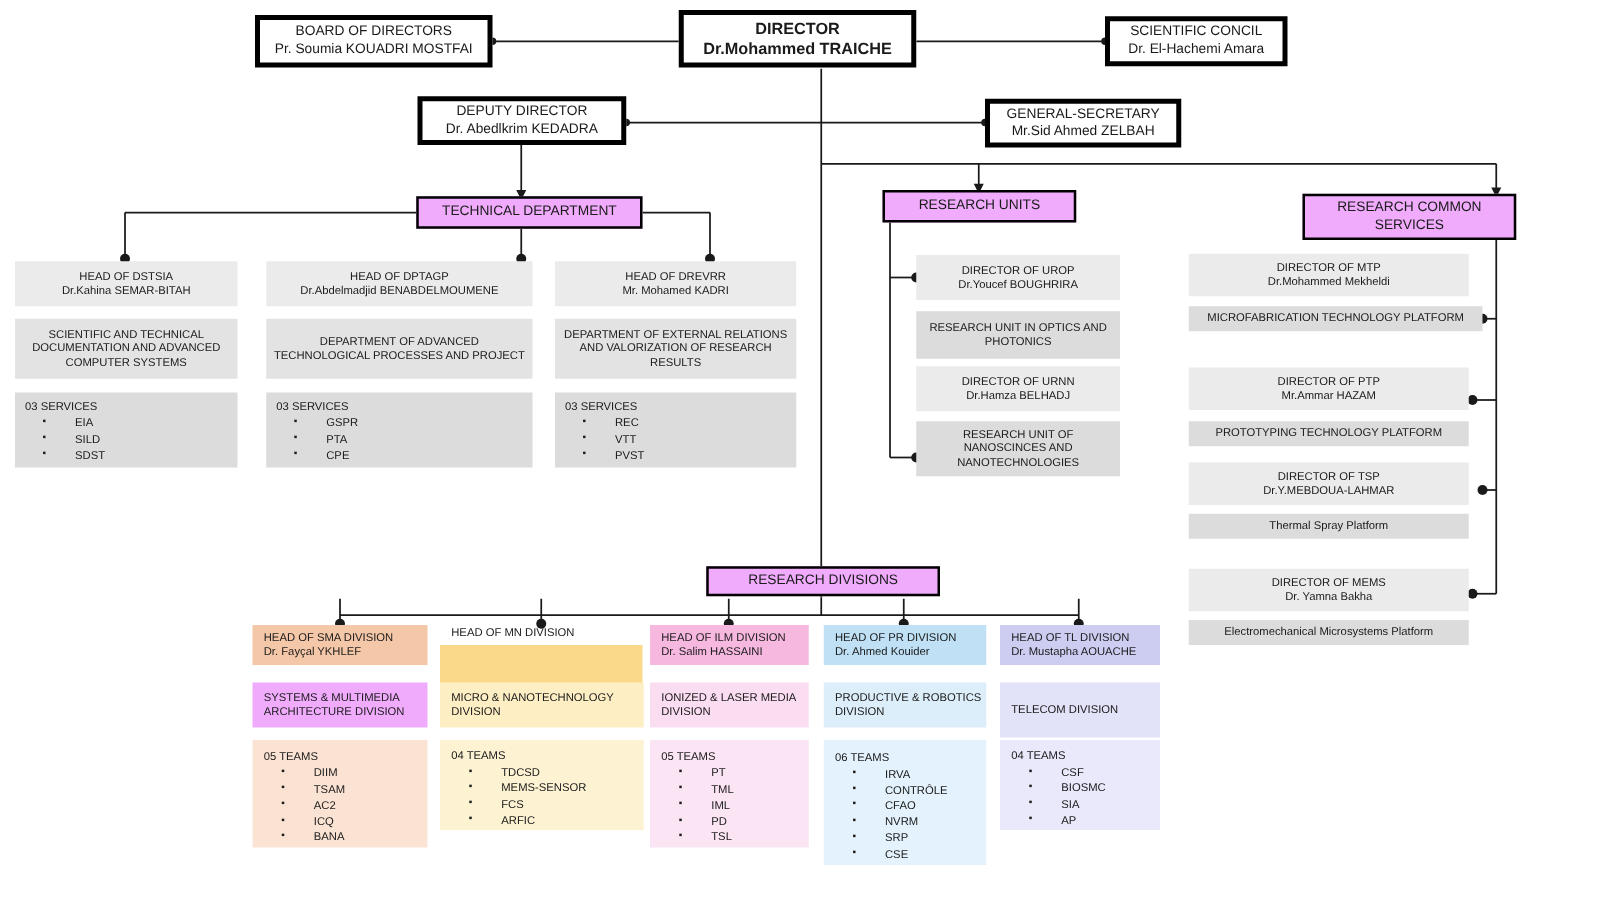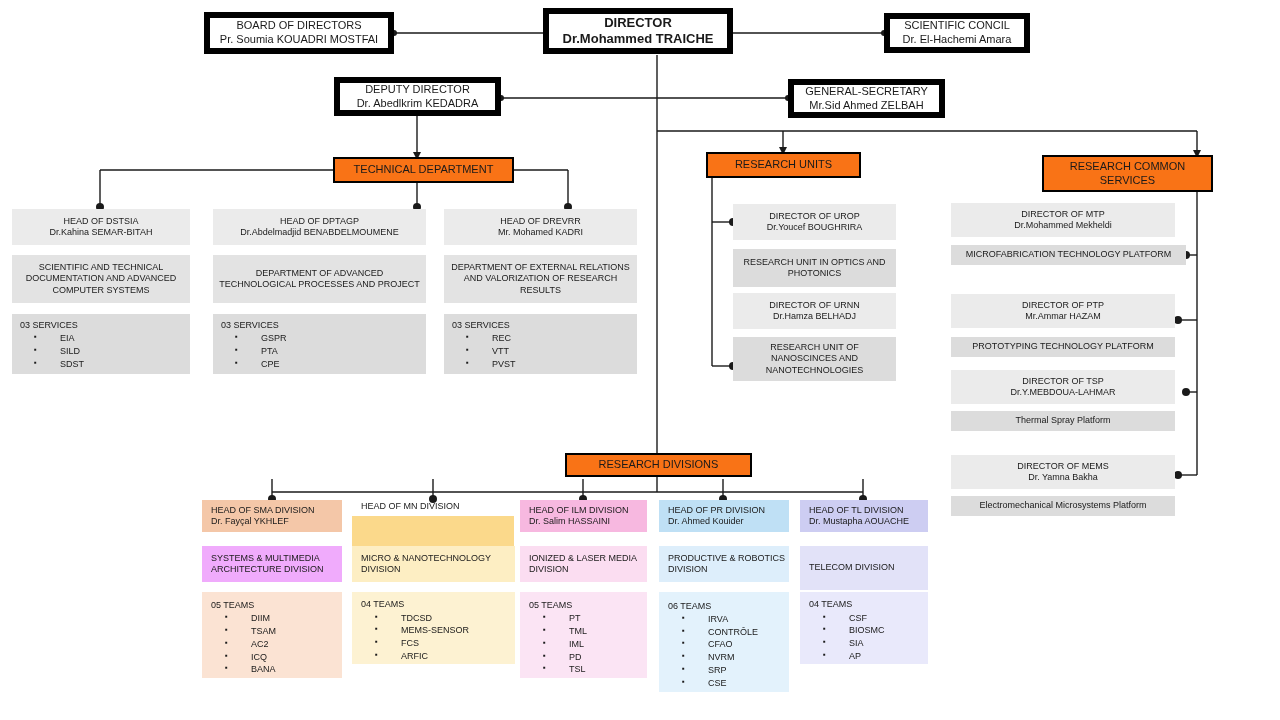--- a/index.html
+++ b/index.html
@@ -6,25 +6,25 @@
   body{width:1280px;height:720px;position:relative;overflow:hidden;
        font-family:"Liberation Sans","DejaVu Sans",sans-serif;color:#1a1a1a;}
   #canvas{position:absolute;left:0;top:0;width:1280px;height:720px;}
   svg.lines{position:absolute;left:0;top:0;width:1280px;height:720px;pointer-events:none;}
 
   .box{position:absolute;box-sizing:border-box;display:flex;flex-direction:column;
        align-items:center;justify-content:center;text-align:center;line-height:1.25;}
   .box .ln{display:block;width:100%;}
 
   
-  .b-top{background:#ffffff;border:6px solid #000000;font-size:11px;}
+  .b-top{background:#ffffff;border:4px solid #000000;font-size:11px;}
   .b-top.bold{font-weight:bold;font-size:13px;}
 
   
-  .b-grey-hdr{background:#f97316;border:2px solid #000;font-size:11px;}
+  .b-grey-hdr{background:#f0abfc;border:2px solid #000;font-size:11px;}
 
   
   .b-g1{background:#ebebeb;border:none;font-size:9px;}
   .b-g2{background:#e3e3e3;border:none;font-size:9px;}
   .b-g3{background:#dcdcdc;border:none;font-size:9px;}
 
   
   .b-list{align-items:flex-start;justify-content:flex-start;text-align:left;
           padding:6px 0 0 8px;font-size:9px;}
   .b-list .hdr{display:block;margin-bottom:1px;}

